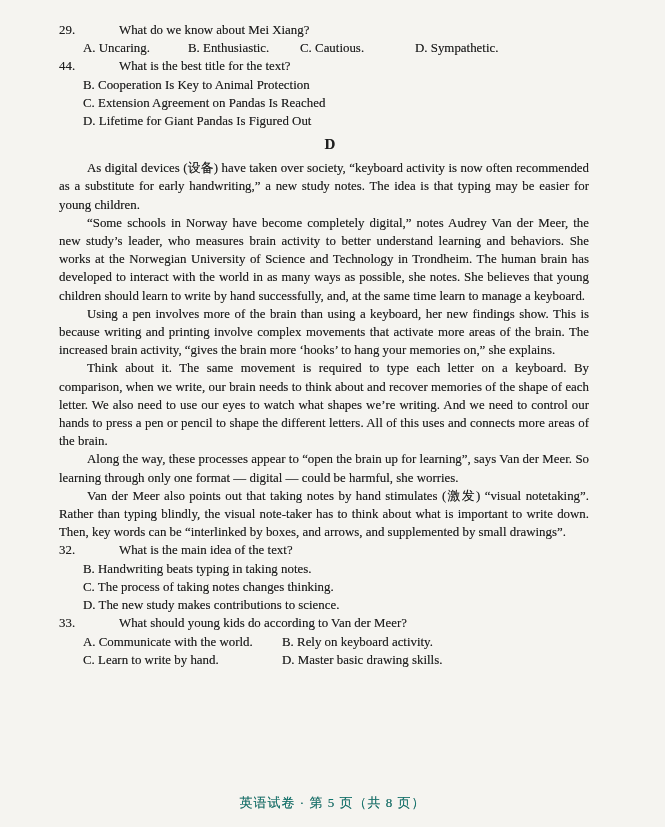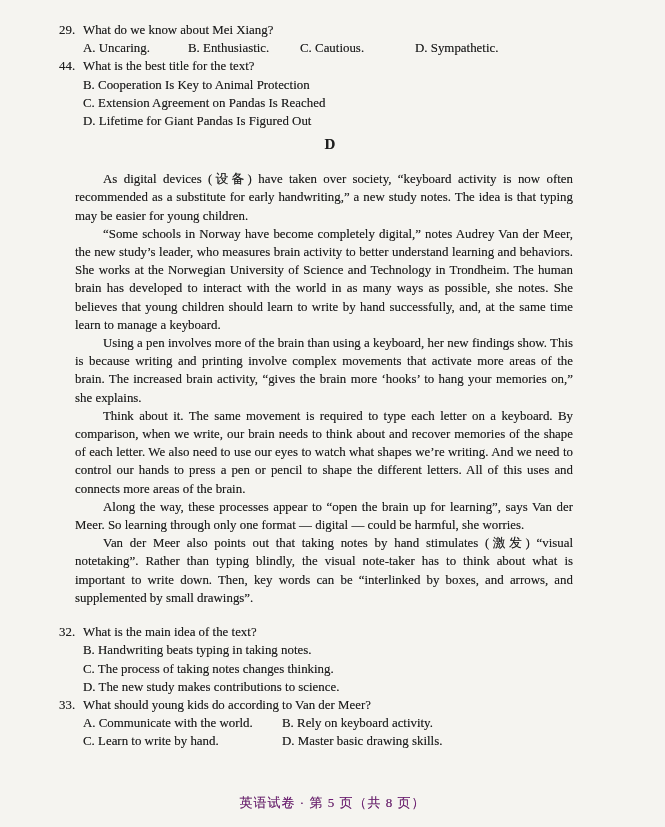--- a/index.html
+++ b/index.html
@@ -20,57 +20,57 @@
   .content {
     padding: 21px 76px 0 59px;
     font-size: 12.9px;
     line-height: 18.2px;
     text-shadow: 0 0 0.6px rgba(45,45,45,0.55);
   }
   
   .question { margin: 0; }
   .q-row { display: flex; }
   .q-num { flex: 0 0 24px; }
-  .q-text { flex: 1 1 auto; }
+  .q-text { flex: 1 1 auto; margin-left: 36px; }
   .opts { margin-left: 24px; }
   .opts-list .opt { display: block; }
   .opts-two-col {
     display: grid;
     grid-template-columns: 199px auto;
   }
   .opts-four-col {
     display: grid;
     grid-template-columns: 105px 112px 115px auto;
   }
   .opt { white-space: nowrap; }
   
   .section-label {
     text-align: center;
     font-weight: bold;
     font-size: 15px;
     line-height: 19px;
     margin: 5px 0 5px 12px;
   }
   
-  .passage { margin: 16px; }
+  .passage { margin: 0; }
   .para {
     margin: 0;
     text-align: justify;
     text-indent: 28px;
   }
   
   .footer {
     position: absolute;
     left: 0;
     bottom: 15px;
     width: 100%;
     text-align: center;
     font-size: 13px;
     letter-spacing: 1px;
-    color: #701a75;
+    color: #0f766e;
     text-shadow: 0 0 0.6px rgba(45,45,45,0.5);
   }
 </style>
 </head>
 <body>
 
 <div class="page">
   <div class="content">
 
     <section class="question">

